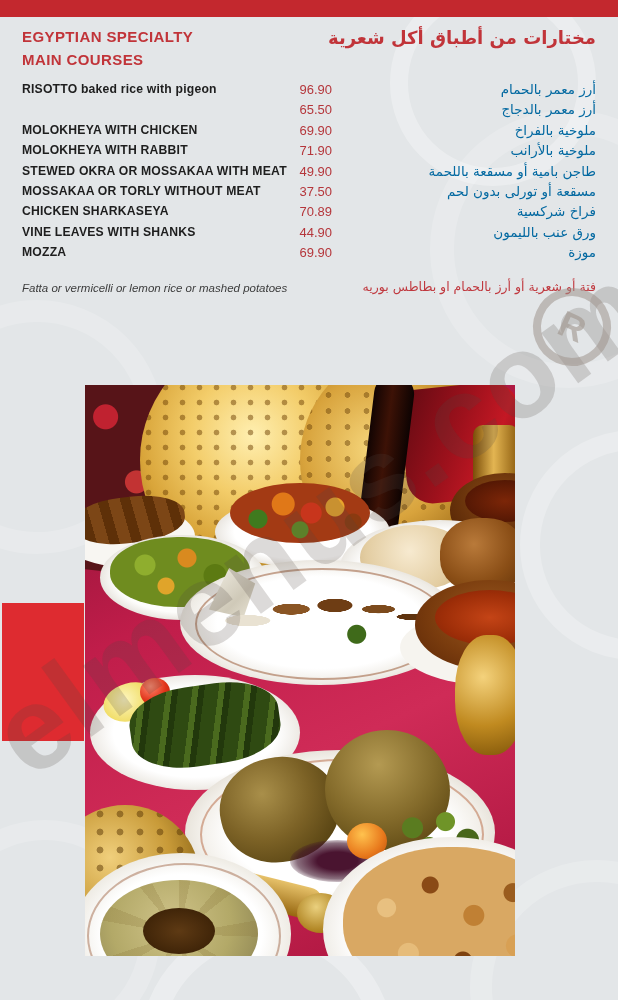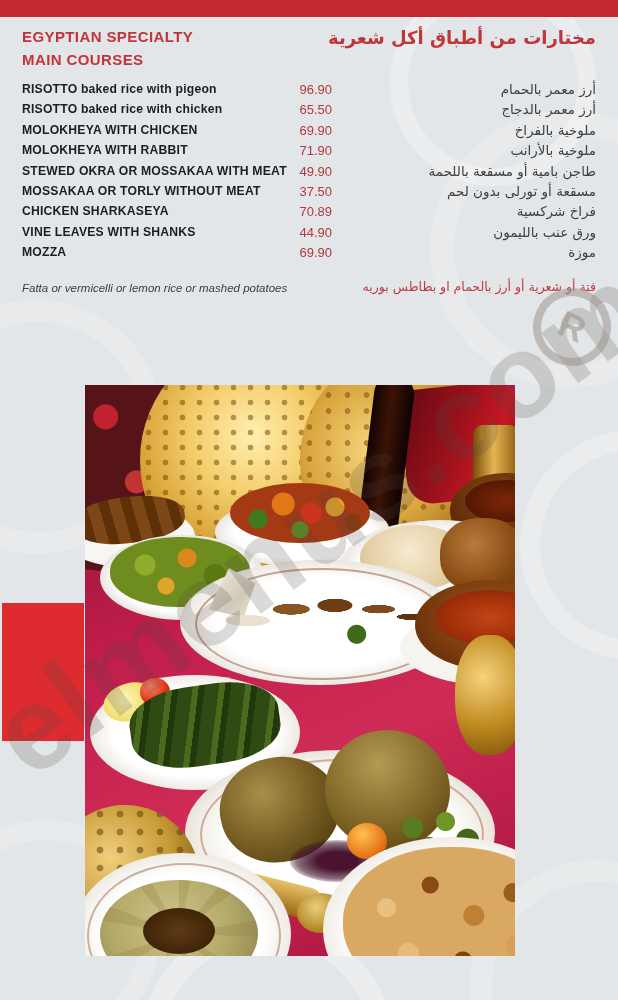--- a/index.html
+++ b/index.html
@@ -21,21 +21,21 @@
              letter-spacing:.4px;line-height:23px;white-space:pre-line;}
   .header-ar{position:absolute;right:22px;top:27px;color:#c13439;font-size:18px;font-weight:bold;
              direction:rtl;font-family:"DejaVu Sans",sans-serif;}
 
   .menu-list{position:absolute;left:22px;top:80px;width:574px;}
   .menu-row{position:relative;height:20.4px;}
   .mi-name{position:absolute;left:0;top:2px;font-size:12.2px;font-weight:700;color:#1e1e1e;
            letter-spacing:.2px;white-space:nowrap;}
   .mi-price{position:absolute;left:235px;top:2px;width:75px;text-align:right;font-size:13px;
             font-weight:400;color:#b5363b;}
-  .mi-ar{position:absolute;right:0;top:1px;font-size:13.5px;color:#404040;direction:rtl;
+  .mi-ar{position:absolute;right:0;top:1px;font-size:13.5px;color:#0369a1;direction:rtl;
          font-family:"DejaVu Sans",sans-serif;white-space:nowrap;}
 
   .note-en{position:absolute;left:22px;top:282px;font-size:11.5px;font-style:italic;color:#3c3c3c;}
   .note-ar{position:absolute;right:22px;top:279px;font-size:12.5px;color:#c0393f;direction:rtl;
            font-family:"DejaVu Sans",sans-serif;}
 
   .red-band{position:absolute;left:2px;top:603px;width:82px;height:138px;background:#de2b30;}
 
   
   .photo{position:absolute;left:85px;top:385px;width:430px;height:571px;overflow:hidden;
@@ -198,21 +198,20 @@
   <div class="header-ar">مختارات من أطباق أكل شعرية</div>
 
   <div class="menu-list">
     <div class="menu-row">
       <span class="mi-name">RISOTTO baked rice with pigeon</span>
       <span class="mi-price">96.90</span>
       <span class="mi-ar">أرز معمر بالحمام</span>
     </div>
 
     <div class="menu-row">
-      <span class="mi-name">RISOTTO baked rice with chicken</span>
       <span class="mi-price">65.50</span>
       <span class="mi-ar">أرز معمر بالدجاج</span>
     </div>
 
     <div class="menu-row">
       <span class="mi-name">MOLOKHEYA WITH CHICKEN</span>
       <span class="mi-price">69.90</span>
       <span class="mi-ar">ملوخية بالفراخ</span>
     </div>
 

